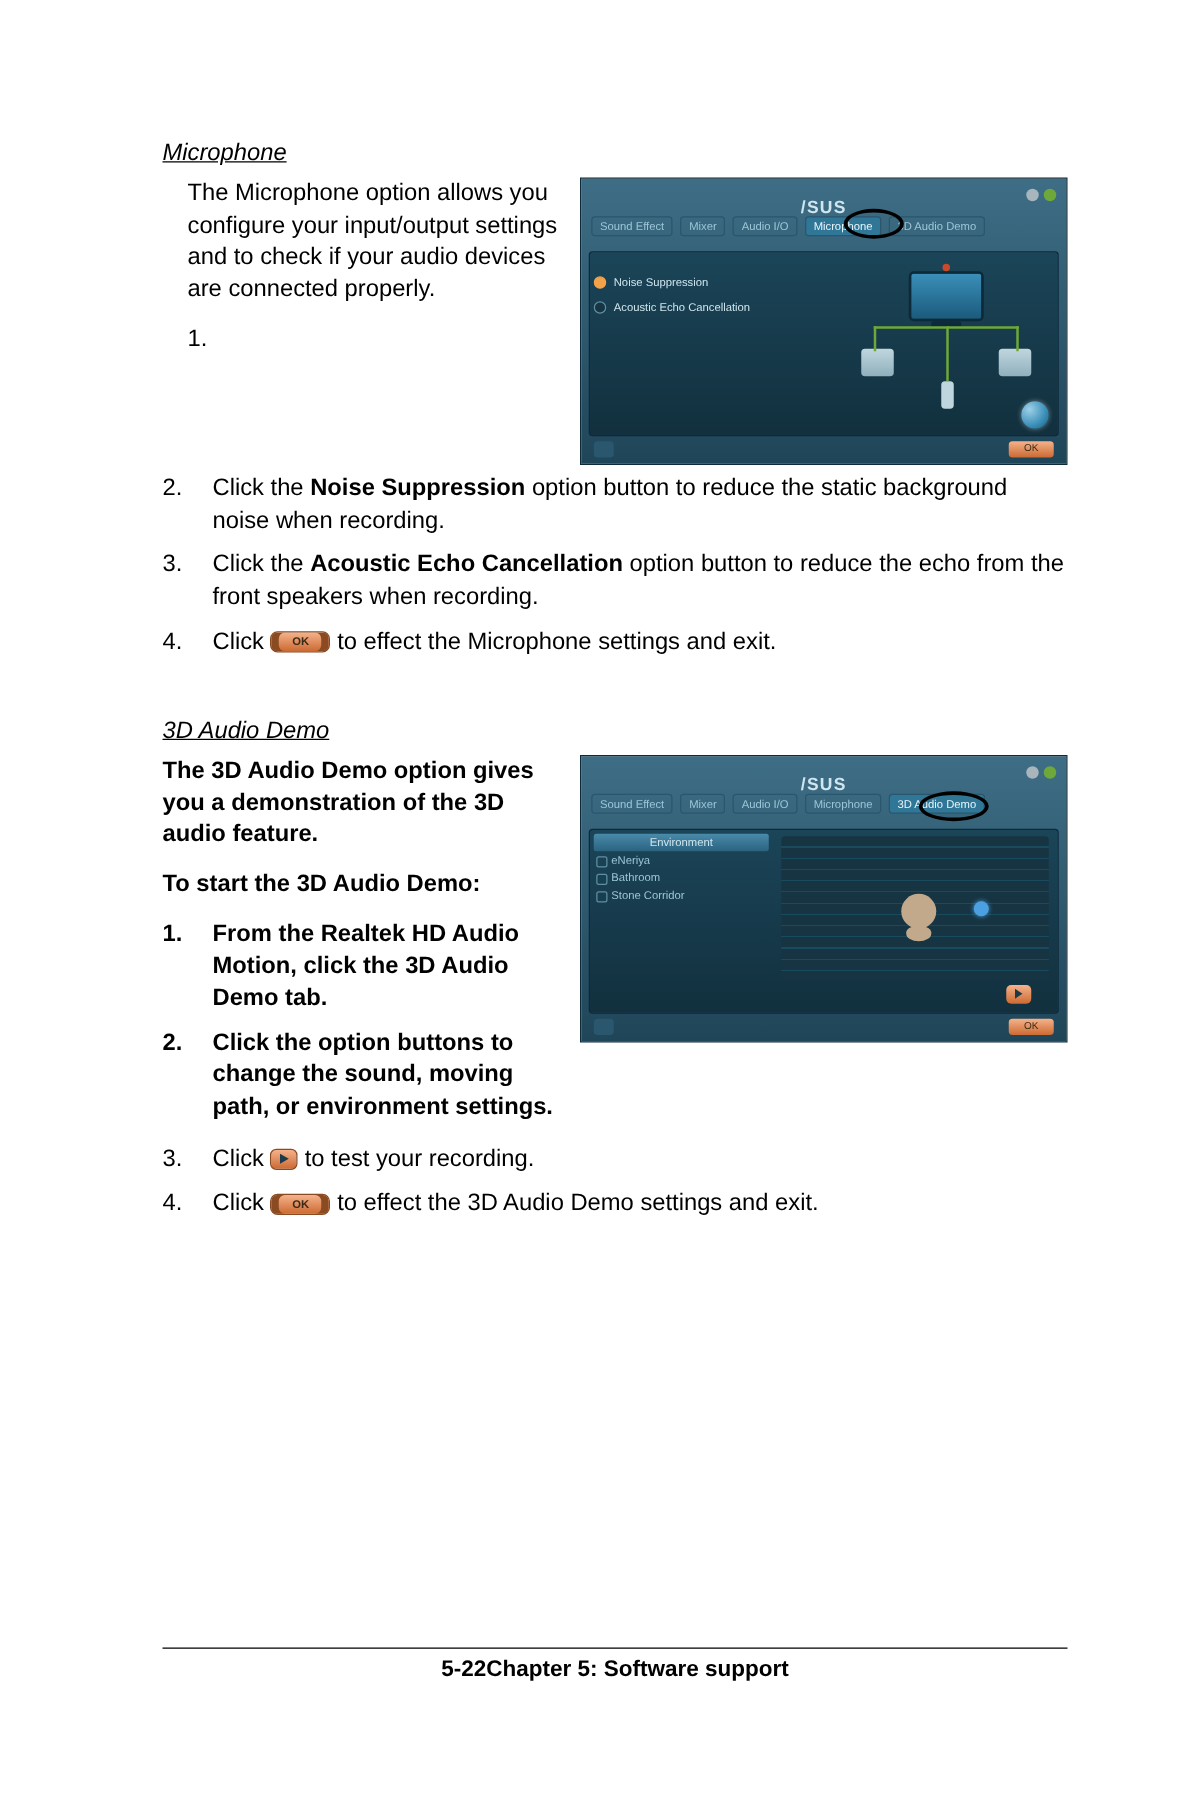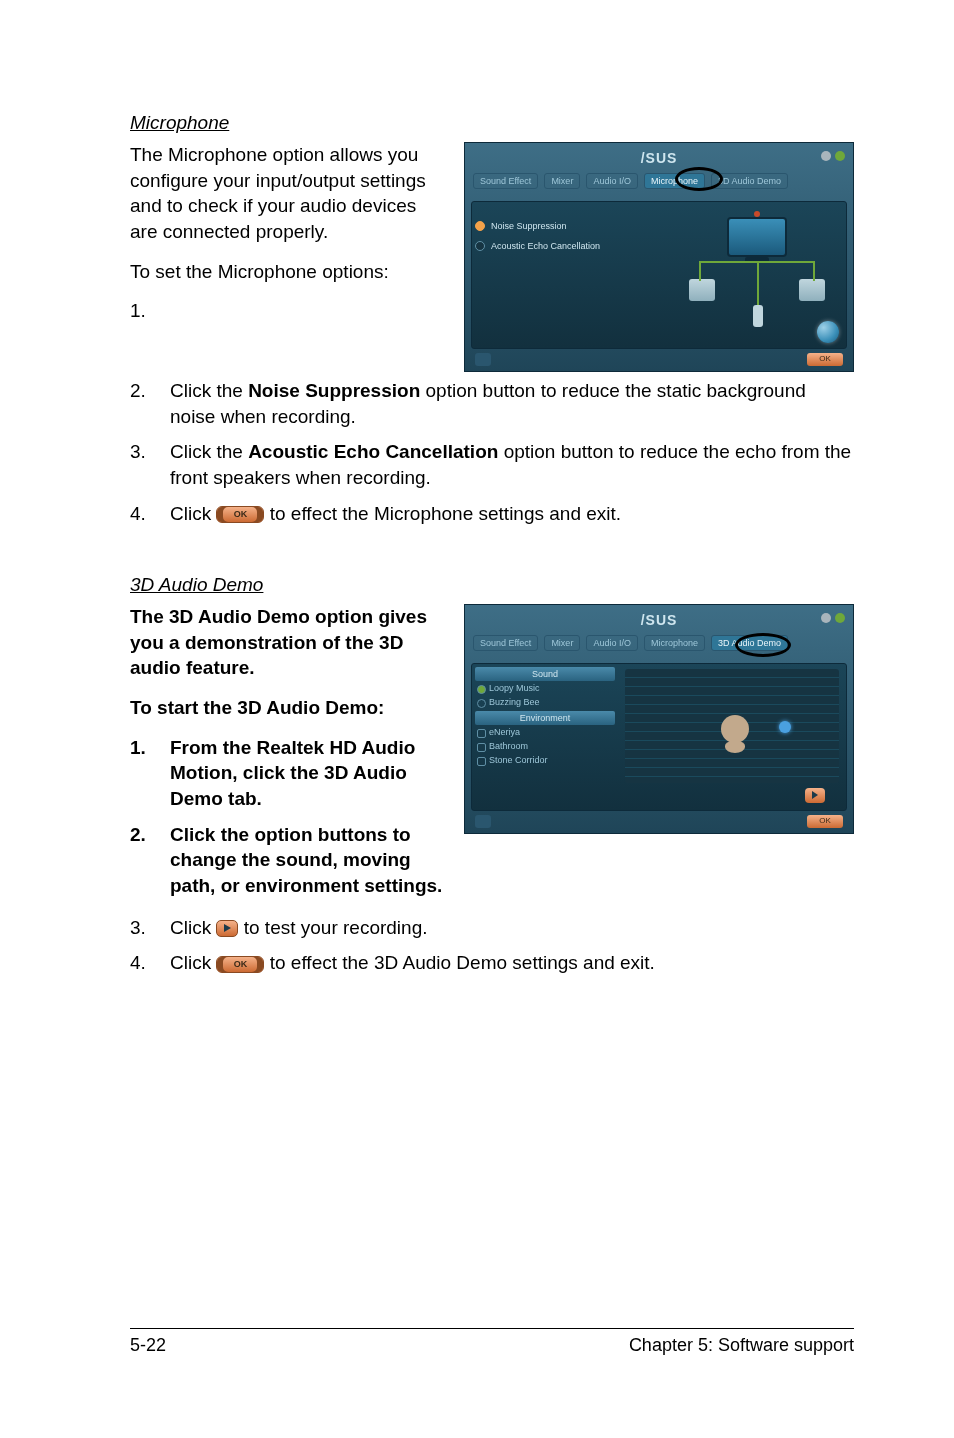--- a/index.html
+++ b/index.html
@@ -1,20 +1,20 @@
 <!DOCTYPE html>
 <html><head>
 <meta charset="utf-8">
 <style>
   * { box-sizing: border-box; margin: 0; padding: 0; }
   html, body { width: 954px; height: 1438px; background: #fff; font-family: Arial, Helvetica, sans-serif; color: #000; }
   .page { width: 954px; height: 1438px; position: relative; padding: 112px 100px 0 130px; }
   .section-title { font-style: italic; text-decoration: underline; font-size: 19px; margin-bottom: 8px; }
   p { font-size: 19px; line-height: 1.35; margin-bottom: 14px; }
-  .two-col-1 { display: flex; gap: 18px; }
+  .two-col-1 { display: flex; gap: 18px; margin-left: 20px; }
   .two-col-1 .left { width: 330px; }
   .two-col-1 .right { flex: 1; }
   .two-col-2 { display: flex; gap: 18px; margin-top: 48px; }
   .two-col-2 .left { width: 330px; font-weight: bold; }
   .two-col-2 .right { flex: 1; }
   .full-width { width: 100%; }
   ol.steps { list-style: none; font-size: 19px; line-height: 1.35; }
   ol.steps > li { display: flex; margin-bottom: 10px; }
   ol.steps > li .num { width: 40px; flex-shrink: 0; }
   ol.steps > li .txt { flex: 1; }
@@ -40,21 +40,21 @@
   .play-btn-icon::after {
     content: "";
     position: absolute;
     left: 7px; top: 3px;
     border-left: 7px solid #1b3a4a;
     border-top: 4.5px solid transparent;
     border-bottom: 4.5px solid transparent;
   }
   
   .shot { position: relative; width: 390px; height: 230px; border: 1px solid #0d2a3a; background: linear-gradient(#3e6e86, #1f4558); font-size: 9px; color: #cfe6ef; }
-  .shot .top { height: 30px; display:flex; align-items:center; justify-content:center; position:relative; }
+  .shot .top { height: 30px; display:flex; align-items:flex-end; justify-content:center; position:relative; }
   .shot .logo { color:#cfe6ef; font-weight:bold; letter-spacing:1px; font-size:14px; }
   .shot .dots { position:absolute; right:8px; top:8px; display:flex; gap:4px; }
   .shot .dots span { width:10px; height:10px; border-radius:50%; }
   .shot .dots .grey { background:#a9b5bc; }
   .shot .dots .green { background:#6fa83a; }
   .shot .tabs { display:flex; gap:6px; padding: 0 8px 4px; }
   .shot .tab { padding: 2px 6px; border:1px solid #2a566e; border-radius:3px; color:#9dc6d8; }
   .shot .tab.active { background:#2f7697; color:#e8f5fa; }
   .shot .circle1 { position:absolute; left:210px; top:24px; width:48px; height:24px; border:3px solid #000; border-radius:50%; pointer-events:none; }
   .shot .body { position:absolute; left:6px; right:6px; top:58px; bottom:22px; background: linear-gradient(#1b4558, #12303e); border:1px solid #0d2a3a; border-radius:3px; }
@@ -88,34 +88,33 @@
   .shot2 .grp .item::before { content:""; position:absolute; left:2px; top:4px; width:7px; height:7px; border:1px solid #5f8fa5; border-radius:2px; }
   .shot2 .grp .item.radio::before { border-radius:50%; }
   .shot2 .grp .item.sel::before { background:#6fa83a; }
   .shot2 .vis { position:absolute; left:160px; right:14px; top:64px; bottom:50px; background: repeating-linear-gradient(#163442 0, #163442 8px, #1a4a5d 8px, #1a4a5d 9px); border-radius:3px; }
   .shot2 .vis .head { position:absolute; left:45%; top:40%; width:28px; height:28px; background:#c2a98c; border-radius:50%; }
   .shot2 .vis .head::after { content:""; position:absolute; left:4px; top:26px; width:20px; height:12px; background:#c2a98c; border-radius:40% 40% 50% 50%; }
   .shot2 .vis .ball { position:absolute; left:72%; top:45%; width:12px; height:12px; background:#4aa0e0; border-radius:50%; box-shadow:0 0 4px #4aa0e0;}
   .shot2 .play { position:absolute; right:28px; bottom:30px; width:20px; height:15px; background: linear-gradient(#f5b28a,#cc6a33); border-radius:4px; }
   .shot2 .play::after { content:""; position:absolute; left:7px; top:3px; border-left:6px solid #1b3a4a; border-top:4px solid transparent; border-bottom:4px solid transparent; }
   
-  .page-footer { position:absolute; left:130px; right:100px; bottom:82px; border-top:1px solid #000; padding-top:6px; display:flex; justify-content:space-between; font-size:18px; }
+  .page-footer { position:absolute; left:130px; right:100px; bottom:92px; border-top:1px solid #000; padding-top:6px; display:flex; justify-content:center; font-size:18px;font-weight:bold; }
 </style>
 </head>
 <body>
 
 <div class="page">
 
   <div>
     <div class="section-title">Microphone</div>
 
     <div class="two-col-1">
       <div class="left">
         <p>The Microphone option allows you configure your input/output settings and to check if your audio devices are connected properly.</p>
-        <p>To set the Microphone options:</p>
         <ol class="steps">
           <li>
             <span class="num">1.</span>
           </li>
         </ol>
       </div>
       <div class="right">
 
         <div class="shot shot1">
           <div class="top">
@@ -224,25 +223,20 @@
             <span class="tab">Mixer</span>
             <span class="tab">Audio I/O</span>
             <span class="tab">Microphone</span>
             <span class="tab active">3D Audio Demo</span>
           </div>
           <div class="circle2"></div>
           <div class="body"></div>
 
           <div class="sidebar">
             <div class="grp">
-              <div class="hdr">Sound</div>
-              <div class="item radio sel">Loopy Music</div>
-              <div class="item radio">Buzzing Bee</div>
-            </div>
-            <div class="grp">
               <div class="hdr">Environment</div>
               <div class="item">eNeriya</div>
               <div class="item">Bathroom</div>
               <div class="item">Stone Corridor</div>
             </div>
           </div>
 
           <div class="vis">
             <div class="head"></div>
             <div class="ball"></div>

